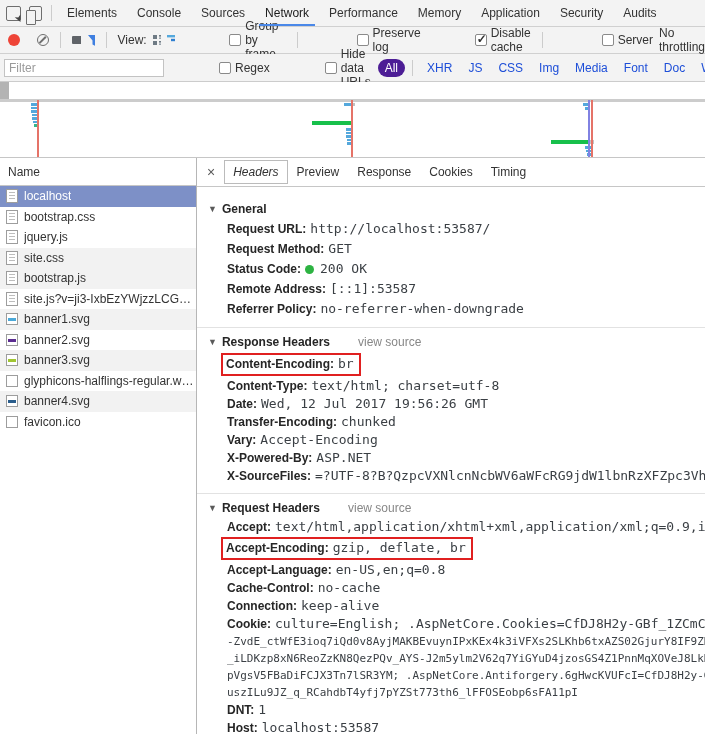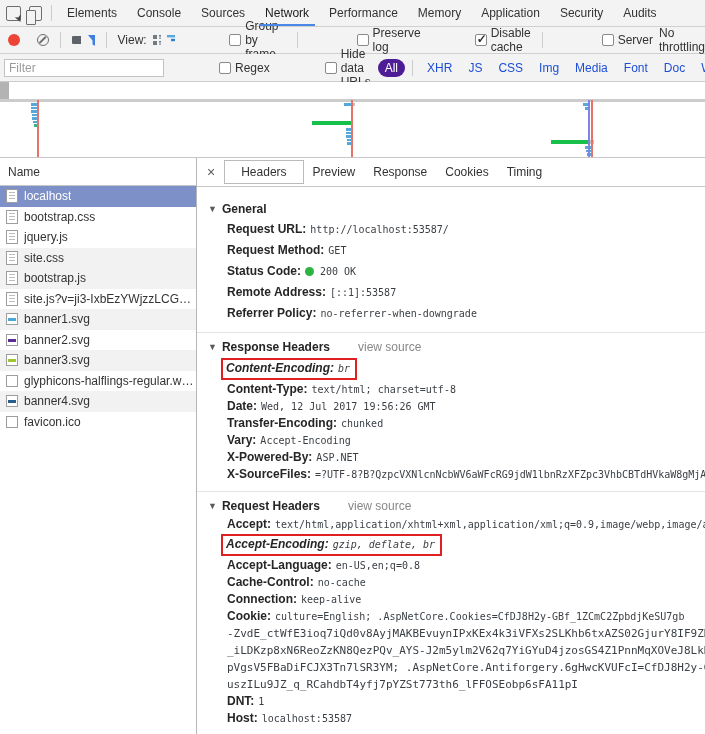--- a/index.html
+++ b/index.html
@@ -57,34 +57,34 @@
   .fi.img { height:12px; }
   .fi.img .stripe { position:absolute; left:1px; right:1px; top:4px; height:3px; }
   .fi.file { height:12px; }
   .req-name { overflow:hidden; text-overflow:ellipsis; }
 
   
   .right { flex:1; min-width:0; background:#fff; display:flex; flex-direction:column; overflow:hidden; }
   .dtabs { height:29px; border-bottom:1px solid #c6c6c6; display:flex; align-items:center; flex:none; background:#fff; }
   .dclose { padding:0 9px 0 10px; font-size:14px; color:#5a5a5a; cursor:default; }
   .dtab { padding:5px 9px; color:#333; }
-  .dtab.active { border:1px solid #bbb; padding:4px 16px; background:#fff; }
+  .dtab.active { border:1px solid #bbb; padding:4px 8px; background:#fff;font-style:italic; }
 
   .sections { flex:1; overflow:hidden; padding-top:8px; }
   .section { padding:4px 0 8px 0; border-bottom:1px solid #e2e2e2; }
   .section:last-child { border-bottom:none; }
   .sec-title-row { padding-left:11px; line-height:20px; white-space:nowrap; }
   .sec-tri { display:inline-block; font-size:9px; color:#5a5a5a; margin-right:5px; vertical-align:1px; }
   .sec-title { font-weight:bold; color:#262626; }
   .view-source { color:#878787; margin-left:28px; }
   .entry { padding-left:30px; line-height:17px; white-space:pre; overflow:hidden; }
   .section.first .entry { line-height:20px; }
   .entry .key { font-weight:bold; color:#262626; margin-right:4px; }
-  .entry .val { font-family:"DejaVu Sans Mono",monospace; font-size:10px; color:#3a3f44; }
-  .entry .redbox { display:inline-block; border:2px solid #e02020; padding:0 5px 1px 3px; margin:1px 0 1px -6px;font-style:italic; }
+  .entry .val { font-family:"DejaVu Sans Mono",monospace; font-size:13px; color:#3a3f44; }
+  .entry .redbox { display:inline-block; border:2px solid #e02020; padding:0 5px 1px 3px; margin:1px 0 1px -6px; }
   .cont-line { padding-left:30px; line-height:17px; white-space:pre; overflow:hidden;
                font-family:"DejaVu Sans Mono",monospace; font-size:11px; color:#3a3f44; }
   .status-dot { display:inline-block; width:9px; height:9px; border-radius:50%; background:#2db342; margin-right:6px; vertical-align:-1px; }
 </style>
 </head>
 <body>
 
 <div id="app">
 
   <div class="tabbar">

